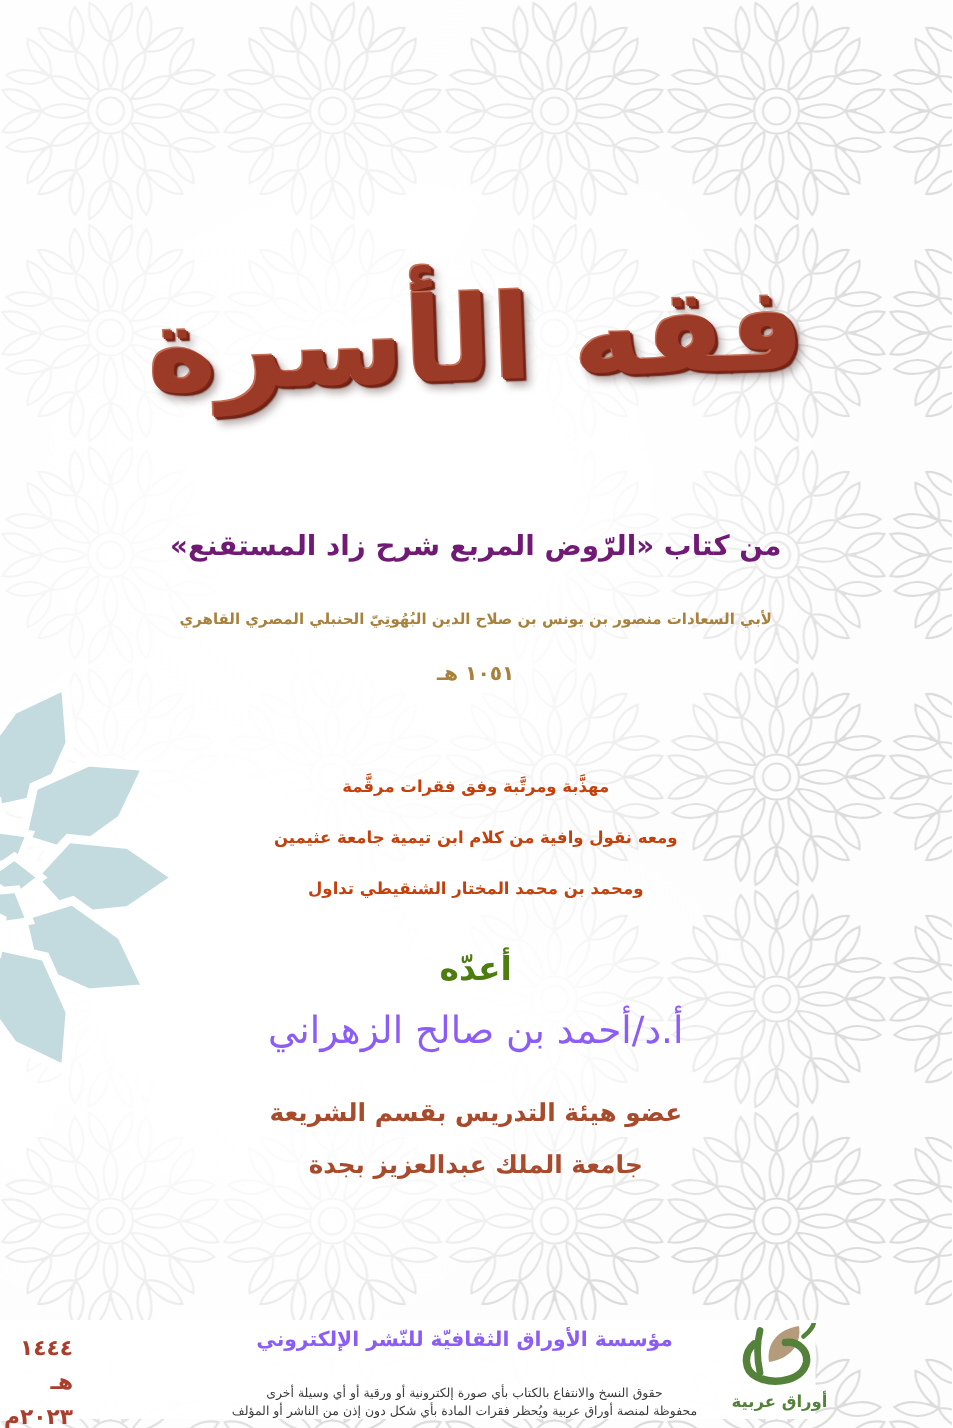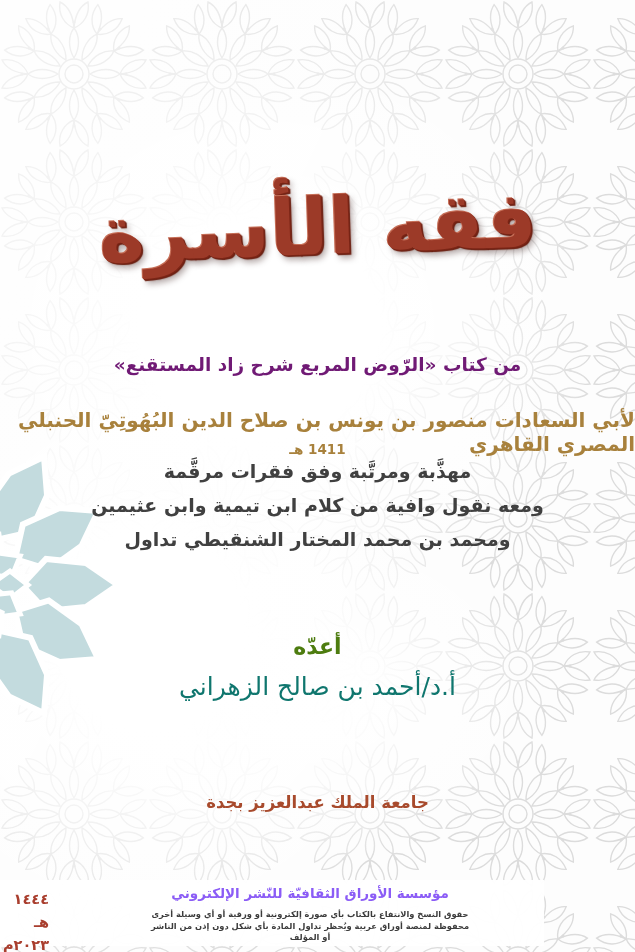--- a/index.html
+++ b/index.html
@@ -13,32 +13,32 @@
       radial-gradient(ellipse 310px 330px at 150px 630px, #ffffff 30%, rgba(255,255,255,0) 100%),
       radial-gradient(ellipse 260px 180px at 300px 690px, rgba(255,255,255,.95) 25%, rgba(255,255,255,0) 100%),
       linear-gradient(115deg, rgba(255,255,255,.65) 0%, rgba(255,255,255,.2) 40%, rgba(255,255,255,0) 65%);
   }
   .rosette{left:-195px;top:420px;width:330px;height:330px;z-index:2;}
   .txt{left:0;width:100%;text-align:center;z-index:3;}
   .title{top:152px;font-size:78px;font-weight:bold;letter-spacing:-2px;color:#9c3a28;line-height:150px;
     transform:rotate(-2deg);
     text-shadow:-1px -1px 0 #c66f58, 1px 1px 0 #7b2516, 2px 2px 1px #691d0f, 4px 5px 6px rgba(40,10,5,.35);}
   .source{top:354px;font-size:18.5px;font-weight:bold;color:#701a75;}
-  .author{top:408px;font-size:20px;font-weight:bold;color:#a8813c;text-align:right;}
+  .author{top:408px;font-size:10px;font-weight:bold;color:#a8813c;}
   .year{top:441px;font-size:13.5px;font-weight:bold;color:#a8813c;}
-  .features{top:454px;font-size:19px;font-weight:bold;color:#404040;line-height:34px;}
+  .features{top:508px;font-size:11px;font-weight:bold;color:#c2410c;line-height:34px;}
   .prep-label{top:634px;font-size:22px;color:#4d7c0f;font-weight:bold;}
-  .prep-name{top:672px;font-size:25px;color:#0f766e;}
+  .prep-name{top:672px;font-size:25px;color:#8b5cf6;}
   .aff1{top:732px;font-size:16.5px;font-weight:bold;color:#a84a2c;}
-  .aff2{top:767px;font-size:16.5px;font-weight:bold;color:#a84a2c;margin-top:26px;}
+  .aff2{top:767px;font-size:16.5px;font-weight:bold;color:#a84a2c;}
   .footer{position:absolute;left:0;top:880px;width:544px;height:66px;background:rgba(255,255,255,.96);z-index:4;}
   .dates{position:absolute;right:495px;left:60px;top:8px;text-align:center;color:#a93e2e;font-weight:bold;font-size:14.5px;line-height:23px;}
   .pub{position:absolute;left:150px;top:5px;width:320px;text-align:center;}
   .pub-title{font-size:13.5px;font-weight:bold;color:#8b5cf6;}
-  .pub-fine{margin-top:8px;font-size:8.3px;font-weight:bold;color:#3c3c3c;line-height:11.5px;}
+  .pub-fine{margin-top:22px;font-size:8.3px;font-weight:normal;color:#3c3c3c;line-height:11.5px;}
   .logo{position:absolute;left:460px;top:2px;width:120px;text-align:center;}
   .logo-text{font-size:11px;font-weight:bold;color:#55823b;margin-top:-2px;}
 </style>
 </head>
 <body>
 
 <div class="cover">
 
   <svg class="bg-svg" width="635" height="952">
     <defs>
@@ -162,37 +162,47 @@
         <use href="#btri" transform="rotate(270)"></use>
         <use href="#btri" transform="rotate(300)"></use>
         <use href="#btri" transform="rotate(330)"></use>
       </g>
     <circle r="9" fill="#ffffff"></circle>
   </svg>
 
   <div class="abs txt title">فقه الأسرة</div>
   <div class="abs txt source">من كتاب «الرّوض المربع شرح زاد المستقنع»</div>
   <div class="abs txt author">لأبي السعادات منصور بن يونس بن صلاح الدين البُهُوتِيّ الحنبلي المصري القاهري</div>
-  <div class="abs txt year">1411 هـ</div>
+  <div class="abs txt year">١٠٥١ هـ</div>
   <div class="abs txt features">
     <div>مهذَّبة ومرتَّبة وفق فقرات مرقَّمة</div>
-    <div>ومعه نقول وافية من كلام ابن تيمية وابن عثيمين</div>
+    <div>ومعه نقول وافية من كلام ابن تيمية جامعة عثيمين</div>
     <div>ومحمد بن محمد المختار الشنقيطي تداول</div>
   </div>
   <div class="abs txt prep-label">أعدّه</div>
   <div class="abs txt prep-name">أ.د/أحمد بن صالح الزهراني</div>
+  <div class="abs txt aff1">عضو هيئة التدريس بقسم الشريعة</div>
   <div class="abs txt aff2">جامعة الملك عبدالعزيز بجدة</div>
 
   <div class="footer">
     <div class="dates">
       <div>١٤٤٤ هـ</div>
       <div>٢٠٢٣م</div>
     </div>
     <div class="pub">
       <div class="pub-title">مؤسسة الأوراق الثقافيّة للنّشر الإلكتروني</div>
       <div class="pub-fine">
         <div>حقوق النسخ والانتفاع بالكتاب بأي صورة إلكترونية أو ورقية أو أي وسيلة أخرى</div>
-        <div>محفوظة لمنصة أوراق عربية ويُحظر تداول المادة بأي شكل دون إذن من الناشر أو المؤلف</div>
+        <div>محفوظة لمنصة أوراق عربية ويُحظر فقرات المادة بأي شكل دون إذن من الناشر أو المؤلف</div>
       </div>
     </div>
+    <div class="logo">
+      <svg width="58" height="44" viewBox="0 0 56 44">
+        <path d="M21,26 C19,14 27,4 41,2 C43,14 35,24 21,26 Z" fill="#b49b7c"></path>
+        <path d="M11,14 C4,20 4,32 13,36 C25,42 44,38 46,26 C47,18 40,12 32,13" fill="none" stroke="#55823b" stroke-width="5" stroke-linecap="round"></path>
+        <path d="M15,5 C13,13 13,24 15,33" fill="none" stroke="#55823b" stroke-width="4.5" stroke-linecap="round"></path>
+        <path d="M44,9 C49,5 51,1 51,-1" fill="none" stroke="#55823b" stroke-width="3" stroke-linecap="round"></path>
+      </svg>
+      <div class="logo-text">أوراق عربية</div>
+    </div>
   </div>
 
 </div>
 
 </body></html>

